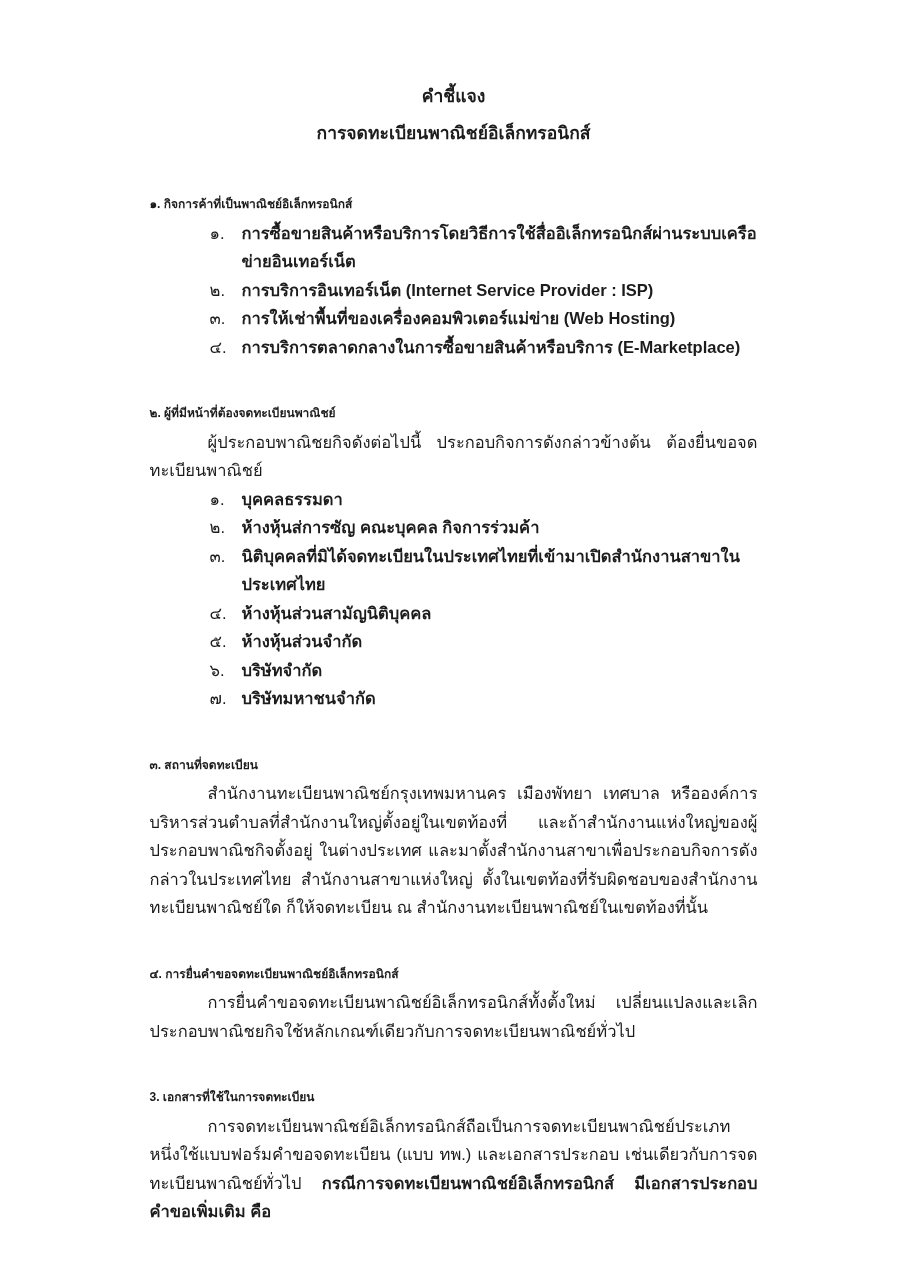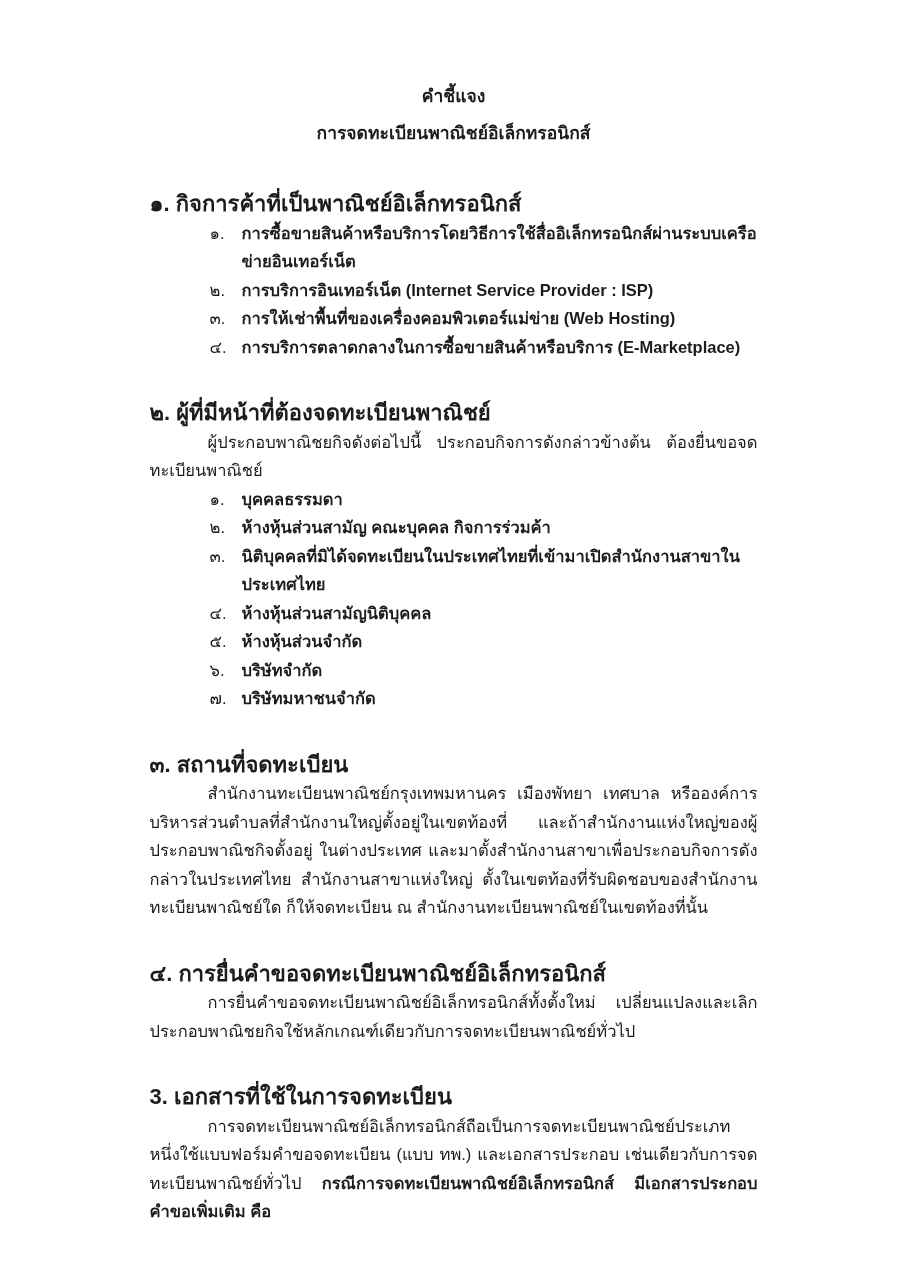--- a/index.html
+++ b/index.html
@@ -30,21 +30,21 @@
   }
   .section {
     margin-top: 38px;
   }
   .section:first-of-type {
     margin-top: 0;
   }
   .section-heading {
     font-weight: bold;
     margin: 0;
-    font-size: 22px;
+    font-size: 12px;
     line-height: 28.5px;
   }
   .para {
     margin: 0;
     text-align: justify;
     text-indent: 58px;
   }
   .para .bold-run {
     font-weight: bold;
   }
@@ -100,21 +100,21 @@
   <div class="section">
     <p class="section-heading">๒. ผู้ที่มีหน้าที่ต้องจดทะเบียนพาณิชย์</p>
     <p class="para">ผู้ประกอบพาณิชยกิจดังต่อไปนี้ ประกอบกิจการดังกล่าวข้างต้น ต้องยื่นขอจดทะเบียนพาณิชย์</p>
     <ol class="thai-list">
       <li>
         <span class="num">๑.</span>
         <span class="item-text">บุคคลธรรมดา</span>
       </li>
       <li>
         <span class="num">๒.</span>
-        <span class="item-text">ห้างหุ้นส่วนสามัญ คณะบุคคล กิจการร่วมค้า</span>
+        <span class="item-text">ห้างหุ้นส่การซัญ คณะบุคคล กิจการร่วมค้า</span>
       </li>
       <li>
         <span class="num">๓.</span>
         <span class="item-text">นิติบุคคลที่มิได้จดทะเบียนในประเทศไทยที่เข้ามาเปิดสำนักงานสาขาในประเทศไทย</span>
       </li>
       <li>
         <span class="num">๔.</span>
         <span class="item-text">ห้างหุ้นส่วนสามัญนิติบุคคล</span>
       </li>
       <li>

